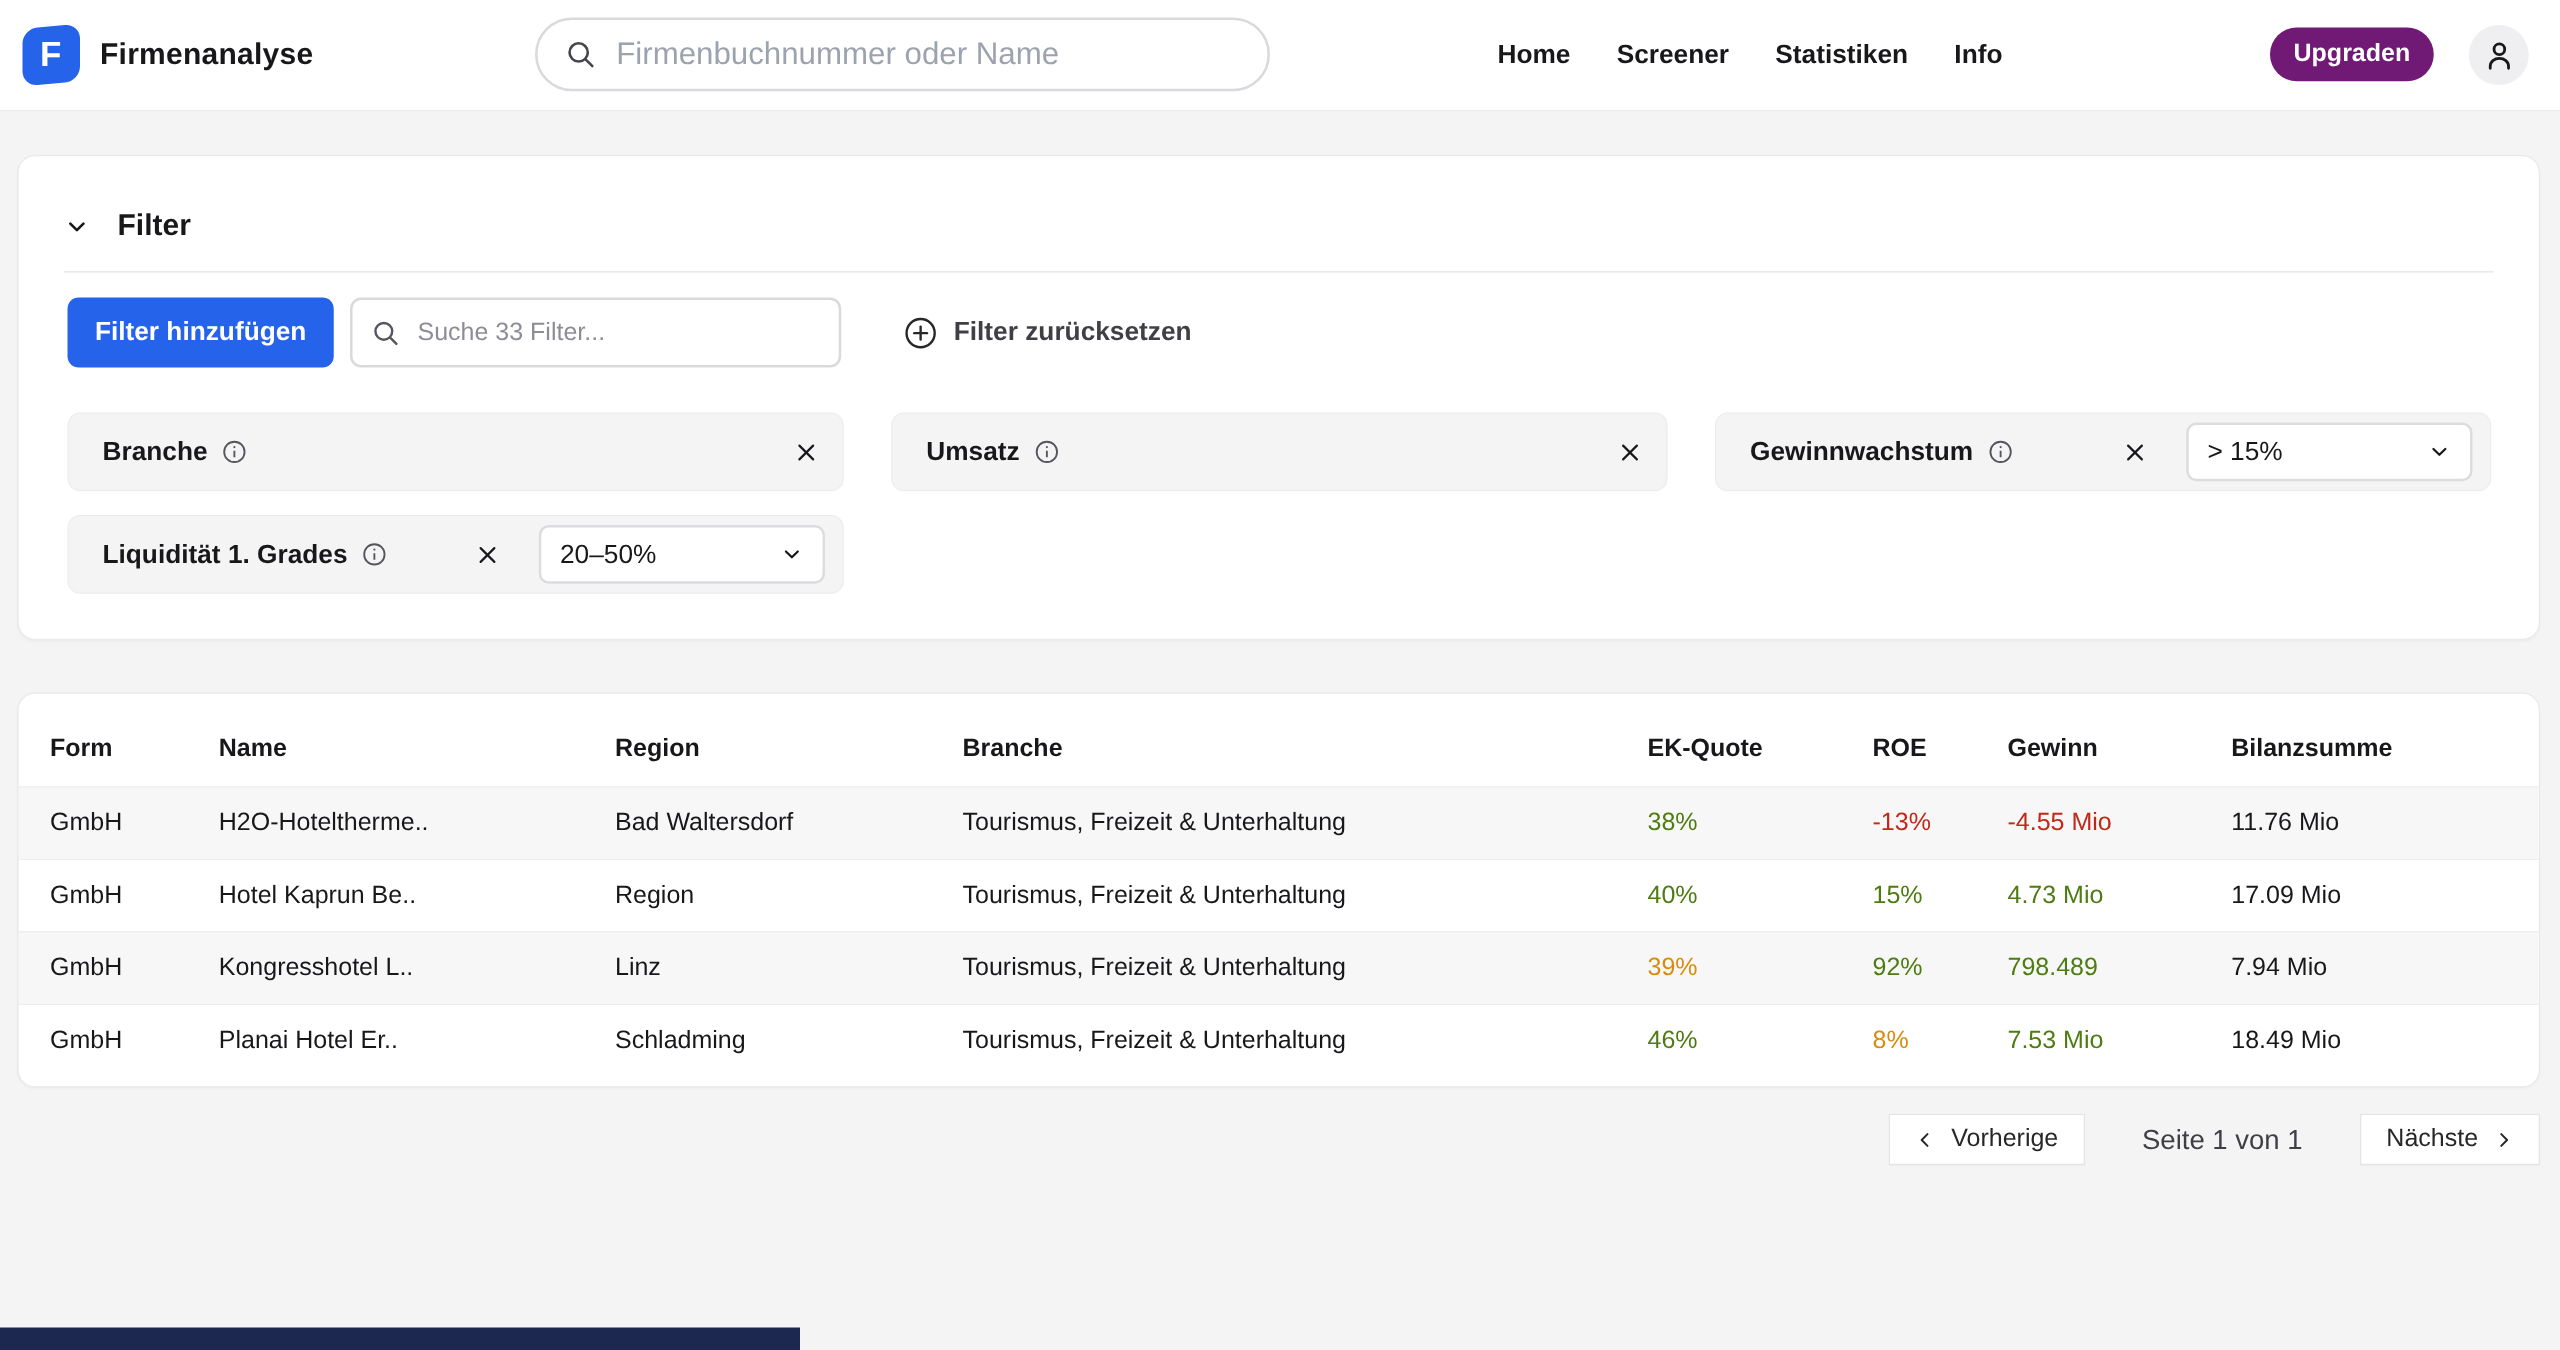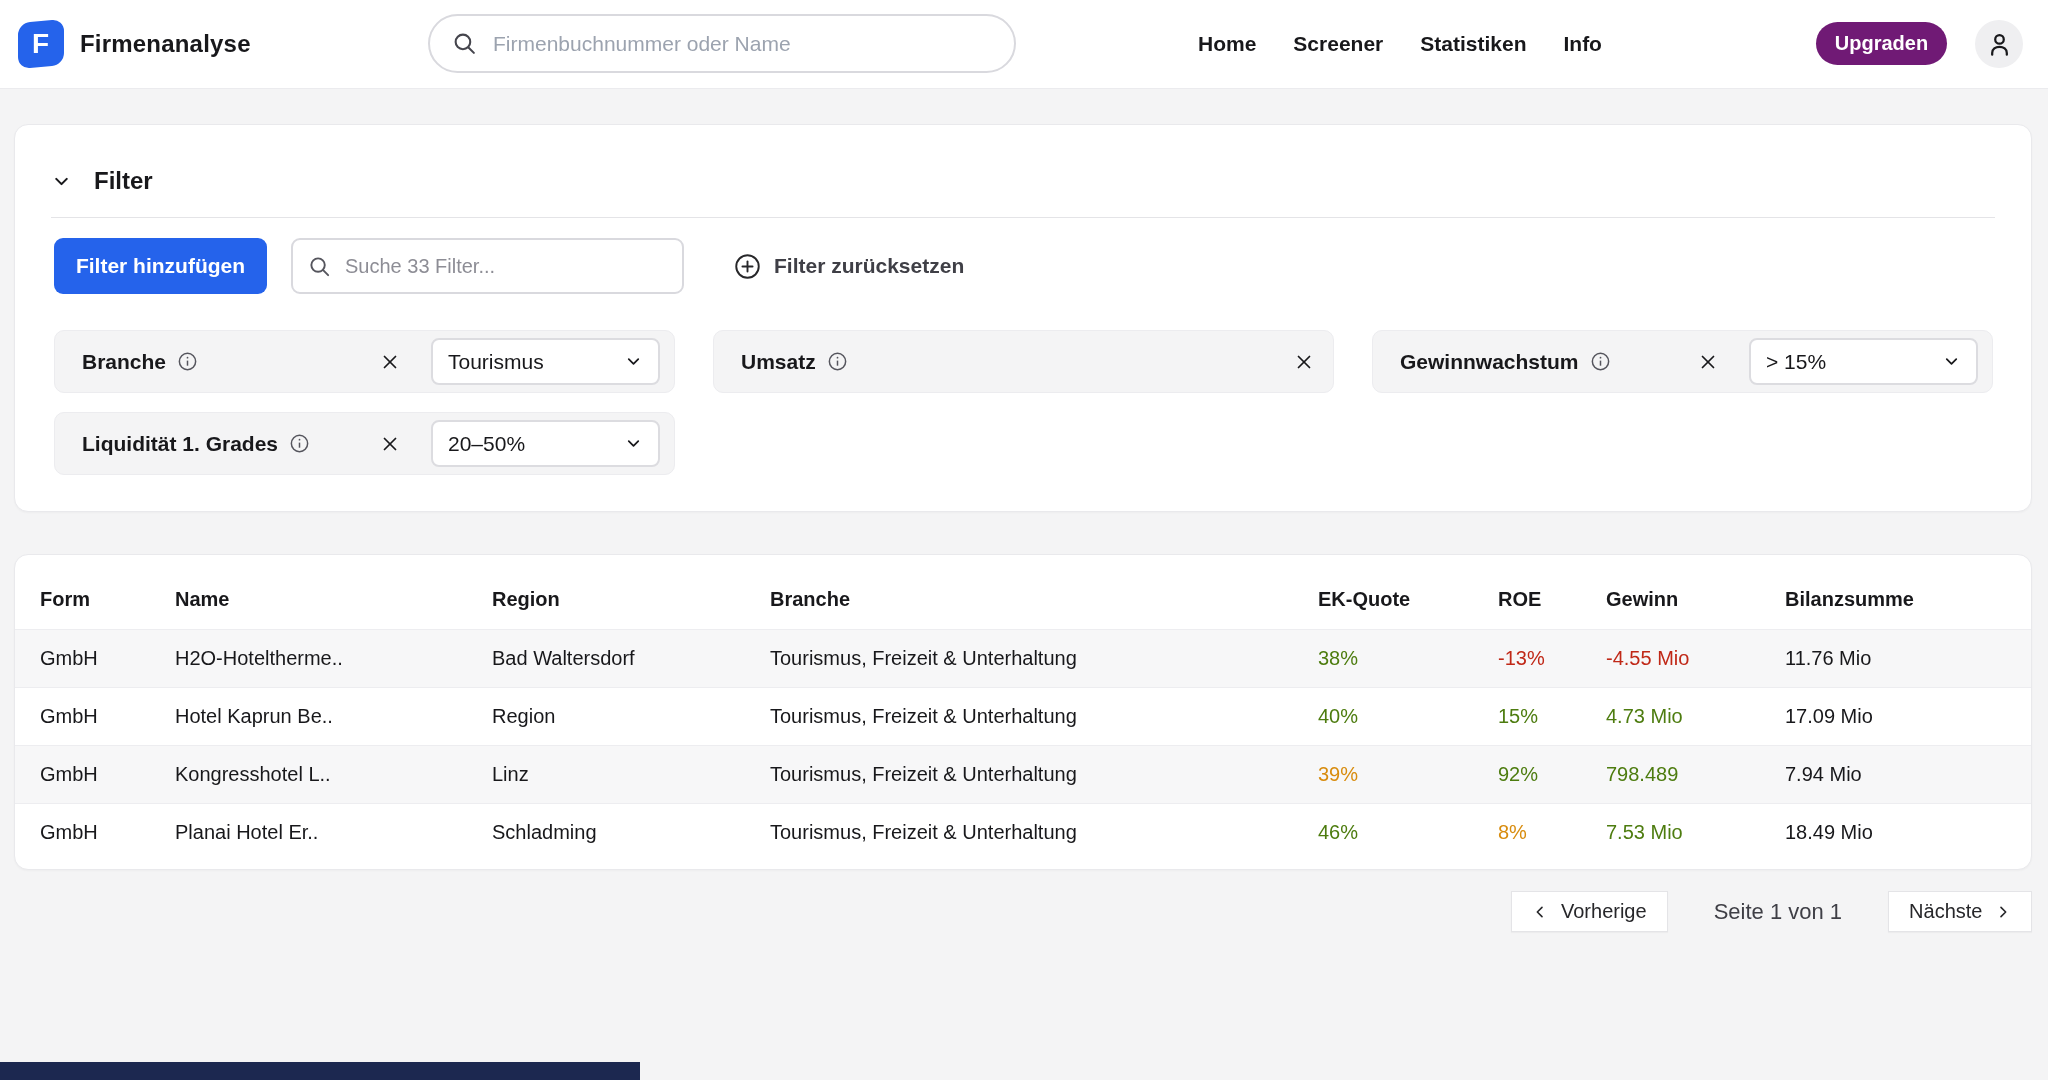--- a/index.html
+++ b/index.html
@@ -11,39 +11,39 @@
   }
   svg{display:block}
 
   
   .navbar{position:absolute;top:0;left:0;width:2048px;height:88px;background:#fff;border-bottom:1px solid #ebebee;z-index:5}
   .brand{position:absolute;left:18px;top:0;height:88px;display:flex;align-items:center;gap:16px;cursor:pointer}
   .logo{width:46px;height:46px;background:#2563eb;border-radius:12px;display:flex;align-items:center;justify-content:center;transform:skewY(-5deg)}
   .logo span{color:#fff;font-weight:700;font-size:28px;transform:skewY(5deg)}
   .brand-name{font-size:24px;font-weight:800;letter-spacing:.2px}
   .nav-search{position:absolute;left:428px;top:14px;width:588px;height:59px;background:#fff;border:2px solid #d9d9de;border-radius:30px;display:flex;align-items:center;gap:14px;padding:0 22px;box-sizing:border-box}
-  .nav-search input{flex:1;border:none;outline:none;font-size:21px;color:#18181b;background:transparent;font-family:"Liberation Sans",sans-serif}
+  .nav-search input{flex:1;border:none;outline:none;font-size:25px;color:#18181b;background:transparent;font-family:"Liberation Sans",sans-serif}
   .nav-search input::placeholder{color:#9ca3af}
   .nav-links{position:absolute;left:1198px;top:0;height:88px;display:flex;align-items:center;gap:37px}
   .nav-link{font-size:21px;font-weight:700;cursor:pointer;white-space:nowrap}
   .upgrade-btn{position:absolute;left:1816px;top:22px;width:131px;height:43px;border:none;border-radius:22px;background:#701a75;color:#fff;font-size:20px;font-weight:600;display:flex;align-items:center;justify-content:center;cursor:pointer;font-family:"Liberation Sans",sans-serif}
   .avatar{position:absolute;left:1975px;top:20px;width:48px;height:48px;border-radius:50%;background:#efeff1;display:flex;align-items:center;justify-content:center;cursor:pointer}
 
   
   .card{position:absolute;left:14px;width:2018px;background:#fff;border:1px solid #e9e9ec;border-radius:14px;box-sizing:border-box;box-shadow:0 1px 2px rgba(0,0,0,.03)}
   .filter-card{top:124px;height:388px}
   .table-card{top:554px;height:316px}
 
   
   .filter-head{position:absolute;left:36px;top:42px;display:flex;align-items:center;gap:22px;cursor:pointer}
   .filter-title{font-size:24px;font-weight:700}
   .divider{position:absolute;left:36px;right:36px;top:92px;height:1px;background:#e4e4e7}
   .controls{position:absolute;left:39px;top:119px;height:44px;display:flex;align-items:center}
   .btn-primary{width:213px;height:56px;background:#2563eb;color:#fff;border:none;border-radius:9px;font-size:21px;font-weight:700;cursor:pointer;font-family:"Liberation Sans",sans-serif}
-  .filter-search{margin-left:24px;width:393px;height:56px;border:2px solid #d9d9de;border-radius:9px;background:#fff;display:flex;align-items:center;gap:12px;padding:0 15px;box-sizing:border-box}
+  .filter-search{margin-left:13px;width:393px;height:56px;border:2px solid #d9d9de;border-radius:9px;background:#fff;display:flex;align-items:center;gap:12px;padding:0 15px;box-sizing:border-box}
   .filter-search input{flex:1;border:none;outline:none;font-size:20px;color:#18181b;background:transparent;font-family:"Liberation Sans",sans-serif}
   .filter-search input::placeholder{color:#8d8d95}
   .reset{margin-left:50px;display:flex;align-items:center;gap:13px;font-size:21px;font-weight:600;color:#3f3f46;cursor:pointer}
   .chips{position:absolute;left:39px;top:205px;width:1941px;display:flex;flex-wrap:wrap;gap:19px 38px}
   .chip{width:621px;height:63px;background:#f4f4f5;border:1px solid #ececef;border-radius:10px;display:flex;align-items:center;gap:11px;padding:0 14px 0 27px;box-sizing:border-box}
   .chip-label{font-size:21px;font-weight:600;white-space:nowrap}
   .chip-x{margin-left:auto;background:none;border:none;padding:4px;cursor:pointer}
   .chip-select{margin-left:15px;width:229px;height:47px;background:#fff;border:2px solid #dcdce0;border-radius:8px;display:flex;align-items:center;justify-content:space-between;padding:0 15px;box-sizing:border-box;font-size:21px;font-weight:500;cursor:pointer;white-space:nowrap}
 
   
@@ -149,28 +149,20 @@
           </svg>
       </span>
       <button class="chip-x">
         <span>
           <svg width="22" height="22" viewBox="0 0 24 24" fill="none" stroke="#18181b" stroke-width="1.9" stroke-linecap="round">
               <line x1="6" y1="6" x2="18" y2="18"></line>
               <line x1="18" y1="6" x2="6" y2="18"></line>
             </svg>
         </span>
       </button>
-      <div class="chip-select">
-        <span>Tourismus</span>
-        <span>
-          <svg width="19" height="19" viewBox="0 0 24 24" fill="none" stroke="#18181b" stroke-width="2.2" stroke-linecap="round" stroke-linejoin="round">
-              <polyline points="6 9 12 15 18 9"></polyline>
-            </svg>
-        </span>
-      </div>
     </div>
 
     <div class="chip">
       <span class="chip-label">Umsatz</span>
       <span>
         <svg width="21" height="21" viewBox="0 0 24 24" fill="none" stroke="#55555d" stroke-width="1.7">
             <circle cx="12" cy="12" r="9.3"></circle>
             <line x1="12" y1="11" x2="12" y2="16.8"></line>
             <circle cx="12" cy="7.6" r="1" fill="#55555d" stroke="none"></circle>
           </svg>

